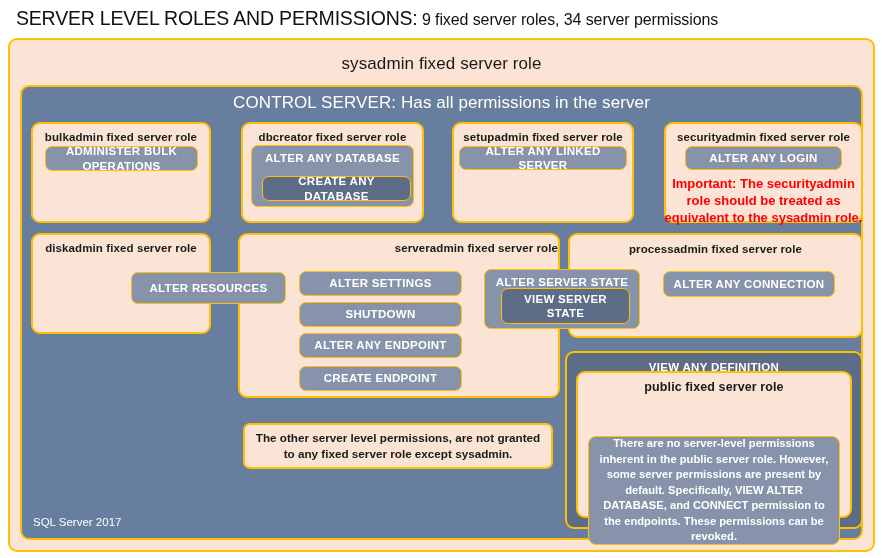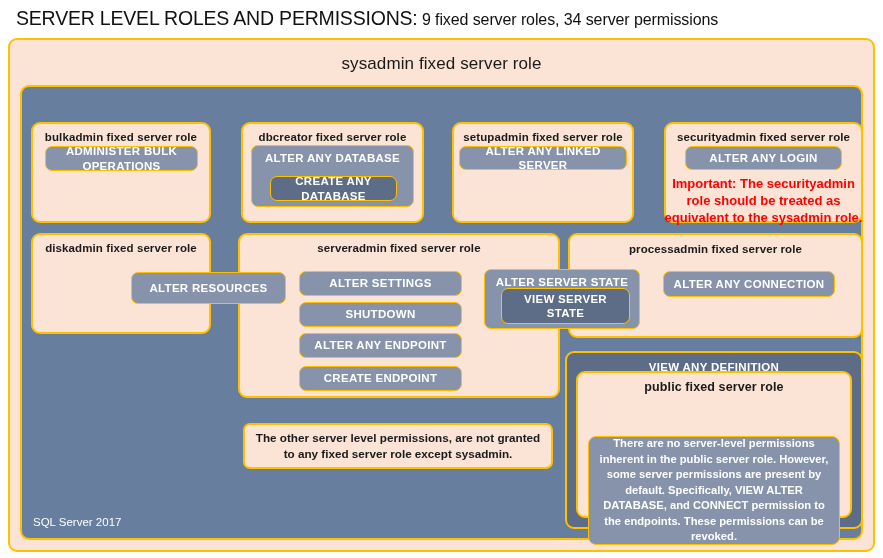--- a/index.html
+++ b/index.html
@@ -179,52 +179,53 @@
   <div class="title-bar">
     <span class="title-main">SERVER LEVEL ROLES AND PERMISSIONS:</span><span class="title-sub"> 9 fixed server roles, 34 server permissions</span>
   </div>
 
   <div class="peach-box" style="left:8px; top:38px; width:867px; height:514px;">
   </div>
   <div class="sysadmin-label" style="left:8px; top:54px; width:867px;">sysadmin fixed server role</div>
 
   <div class="slate-box" style="left:20px; top:85px; width:843px; height:455px;">
   </div>
+  <div class="control-label" style="left:20px; top:93px; width:843px;">CONTROL SERVER: Has all permissions in the server</div>
 
   <div class="peach-box" style="left:31px; top:122px; width:180px; height:101px;">
     <div class="role-title" style="top:7px;">bulkadmin fixed server role</div>
   </div>
   <div class="chip wrap" style="left:45px; top:146px; width:153px; height:25px;">ADMINISTER  BULK
 OPERATIONS</div>
 
   <div class="peach-box" style="left:241px; top:122px; width:183px; height:101px;">
     <div class="role-title" style="top:7px;">dbcreator fixed server role</div>
   </div>
   <div class="chip" style="left:251px; top:145px; width:163px; height:62px; align-items:flex-start; padding-top:5px;">ALTER ANY DATABASE</div>
-  <div class="chip dark" style="left:270px; top:176px; width:127px; height:25px;">CREATE ANY DATABASE</div>
+  <div class="chip dark" style="left:262px; top:176px; width:149px; height:25px;">CREATE ANY DATABASE</div>
 
   <div class="peach-box" style="left:452px; top:122px; width:182px; height:101px;">
     <div class="role-title" style="top:7px;">setupadmin fixed server role</div>
   </div>
   <div class="chip" style="left:459px; top:146px; width:168px; height:24px;">ALTER ANY LINKED SERVER</div>
 
   <div class="peach-box" style="left:664px; top:122px; width:199px; height:101px;">
     <div class="role-title" style="top:7px;">securityadmin fixed server role</div>
   </div>
   <div class="chip" style="left:685px; top:146px; width:157px; height:24px;">ALTER ANY LOGIN</div>
   <div class="warn-text" style="left:664px; top:175px; width:199px; white-space:pre-line;">Important: The securityadmin
 role should be treated as
 equivalent to the sysadmin role.</div>
 
   <div class="peach-box" style="left:31px; top:233px; width:180px; height:101px;">
     <div class="role-title" style="top:7px;">diskadmin fixed server role</div>
   </div>
 
   <div class="peach-box" style="left:238px; top:233px; width:322px; height:165px;">
-    <div class="role-title" style="top:7px;">serveradmin fixed server role</div>
+    <div class="role-title" style="top:7px;text-align:right;">serveradmin fixed server role</div>
   </div>
 
   <div class="peach-box" style="left:568px; top:233px; width:295px; height:105px;">
     <div class="role-title" style="top:8px;">processadmin fixed server role</div>
   </div>
 
   <div class="chip" style="left:131px; top:272px; width:155px; height:32px;">ALTER RESOURCES</div>
 
   <div class="chip" style="left:299px; top:271px; width:163px; height:25px;">ALTER SETTINGS</div>
   <div class="chip" style="left:299px; top:302px; width:163px; height:25px;">SHUTDOWN</div>

